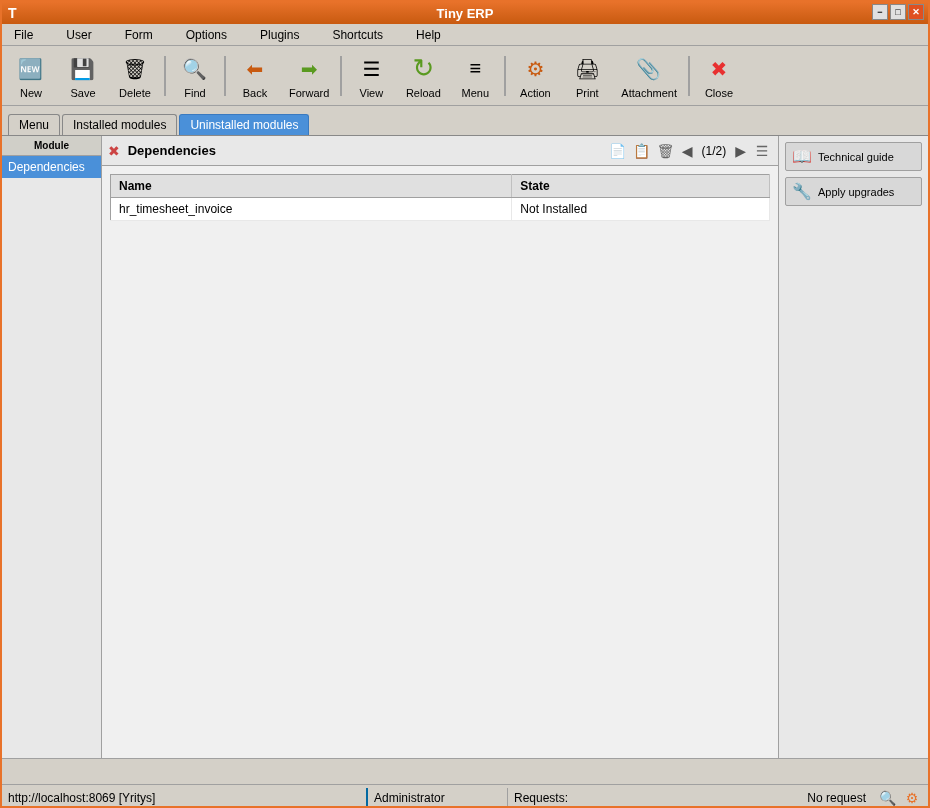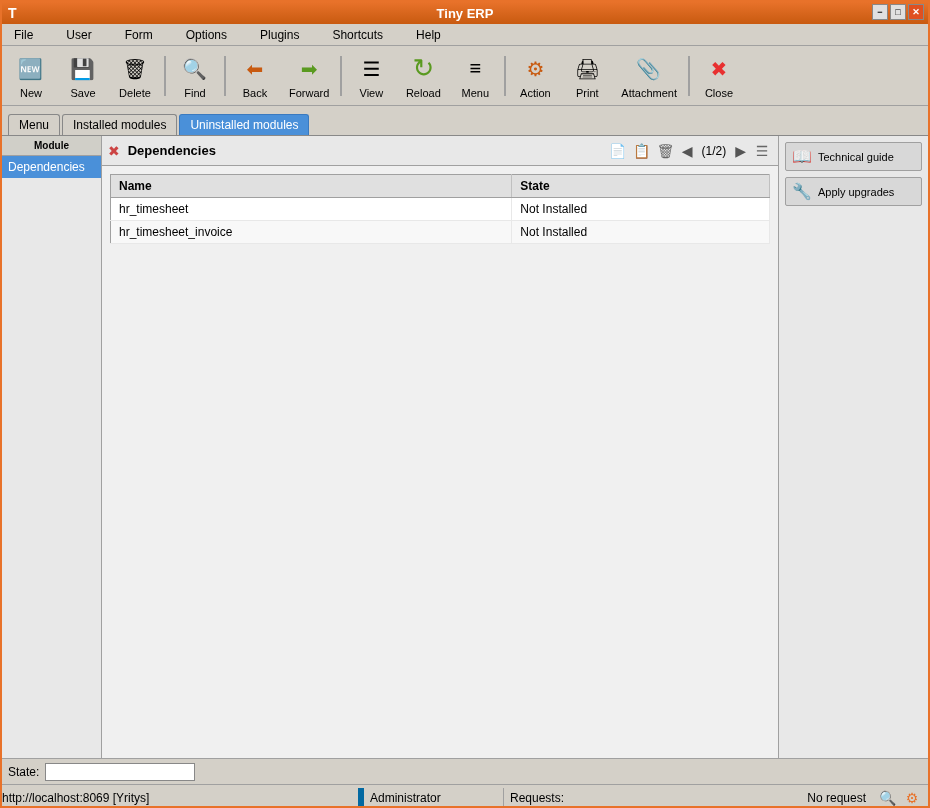--- a/index.html
+++ b/index.html
@@ -308,22 +308,22 @@
     #bottombar {
       background: #d4d0c8;
       border-top: 1px solid #a0a0a0;
       display: flex;
       align-items: center;
       height: 26px;
       font-size: 12px;
     }
     #bottom-url {
       flex: 1;
-      padding: 3px 0;
-      border-right: 6px solid #0369a1;
+      padding: 3px 6px;
+      border-right: 2px solid #0369a1;
     }
     #bottom-user {
       padding: 3px 6px;
       border-right: 1px solid #a0a0a0;
       width: 140px;
     }
     #bottom-requests {
       padding: 3px 6px;
       display: flex;
       align-items: center;
@@ -465,24 +465,20 @@
 
         <div id="data-table-wrapper">
           <table id="data-table">
             <thead>
               <tr>
                 <th>Name</th>
                 <th>State</th>
               </tr>
             </thead>
             <tbody id="table-body">
-            <tr>
-                  <td>hr_timesheet</td>
-                  <td>Not Installed</td>
-                </tr>
                 <tr>
                   <td>hr_timesheet_invoice</td>
                   <td>Not Installed</td>
                 </tr>
               </tbody>
           </table>
         </div>
       </div>
 
       <div id="action-panel">
@@ -493,24 +489,20 @@
           <div class="action-btn">
             <span class="action-icon">🔧</span>
             <span>Apply upgrades</span>
           </div>
         </div>
     </div>
   </div>
 </div>
 
 <div id="statusbar">
-  <div id="status-state">
-    <span>State:</span>
-    <input id="state-input" type="text" style="">
-  </div>
 </div>
 
 <div id="bottombar">
   <div id="bottom-url">http://localhost:8069 [Yritys]</div>
   <div id="bottom-user">Administrator</div>
   <div id="bottom-requests">
     <span>Requests:</span>
     <span>No request</span>
   </div>
   <div id="bottom-icons">

